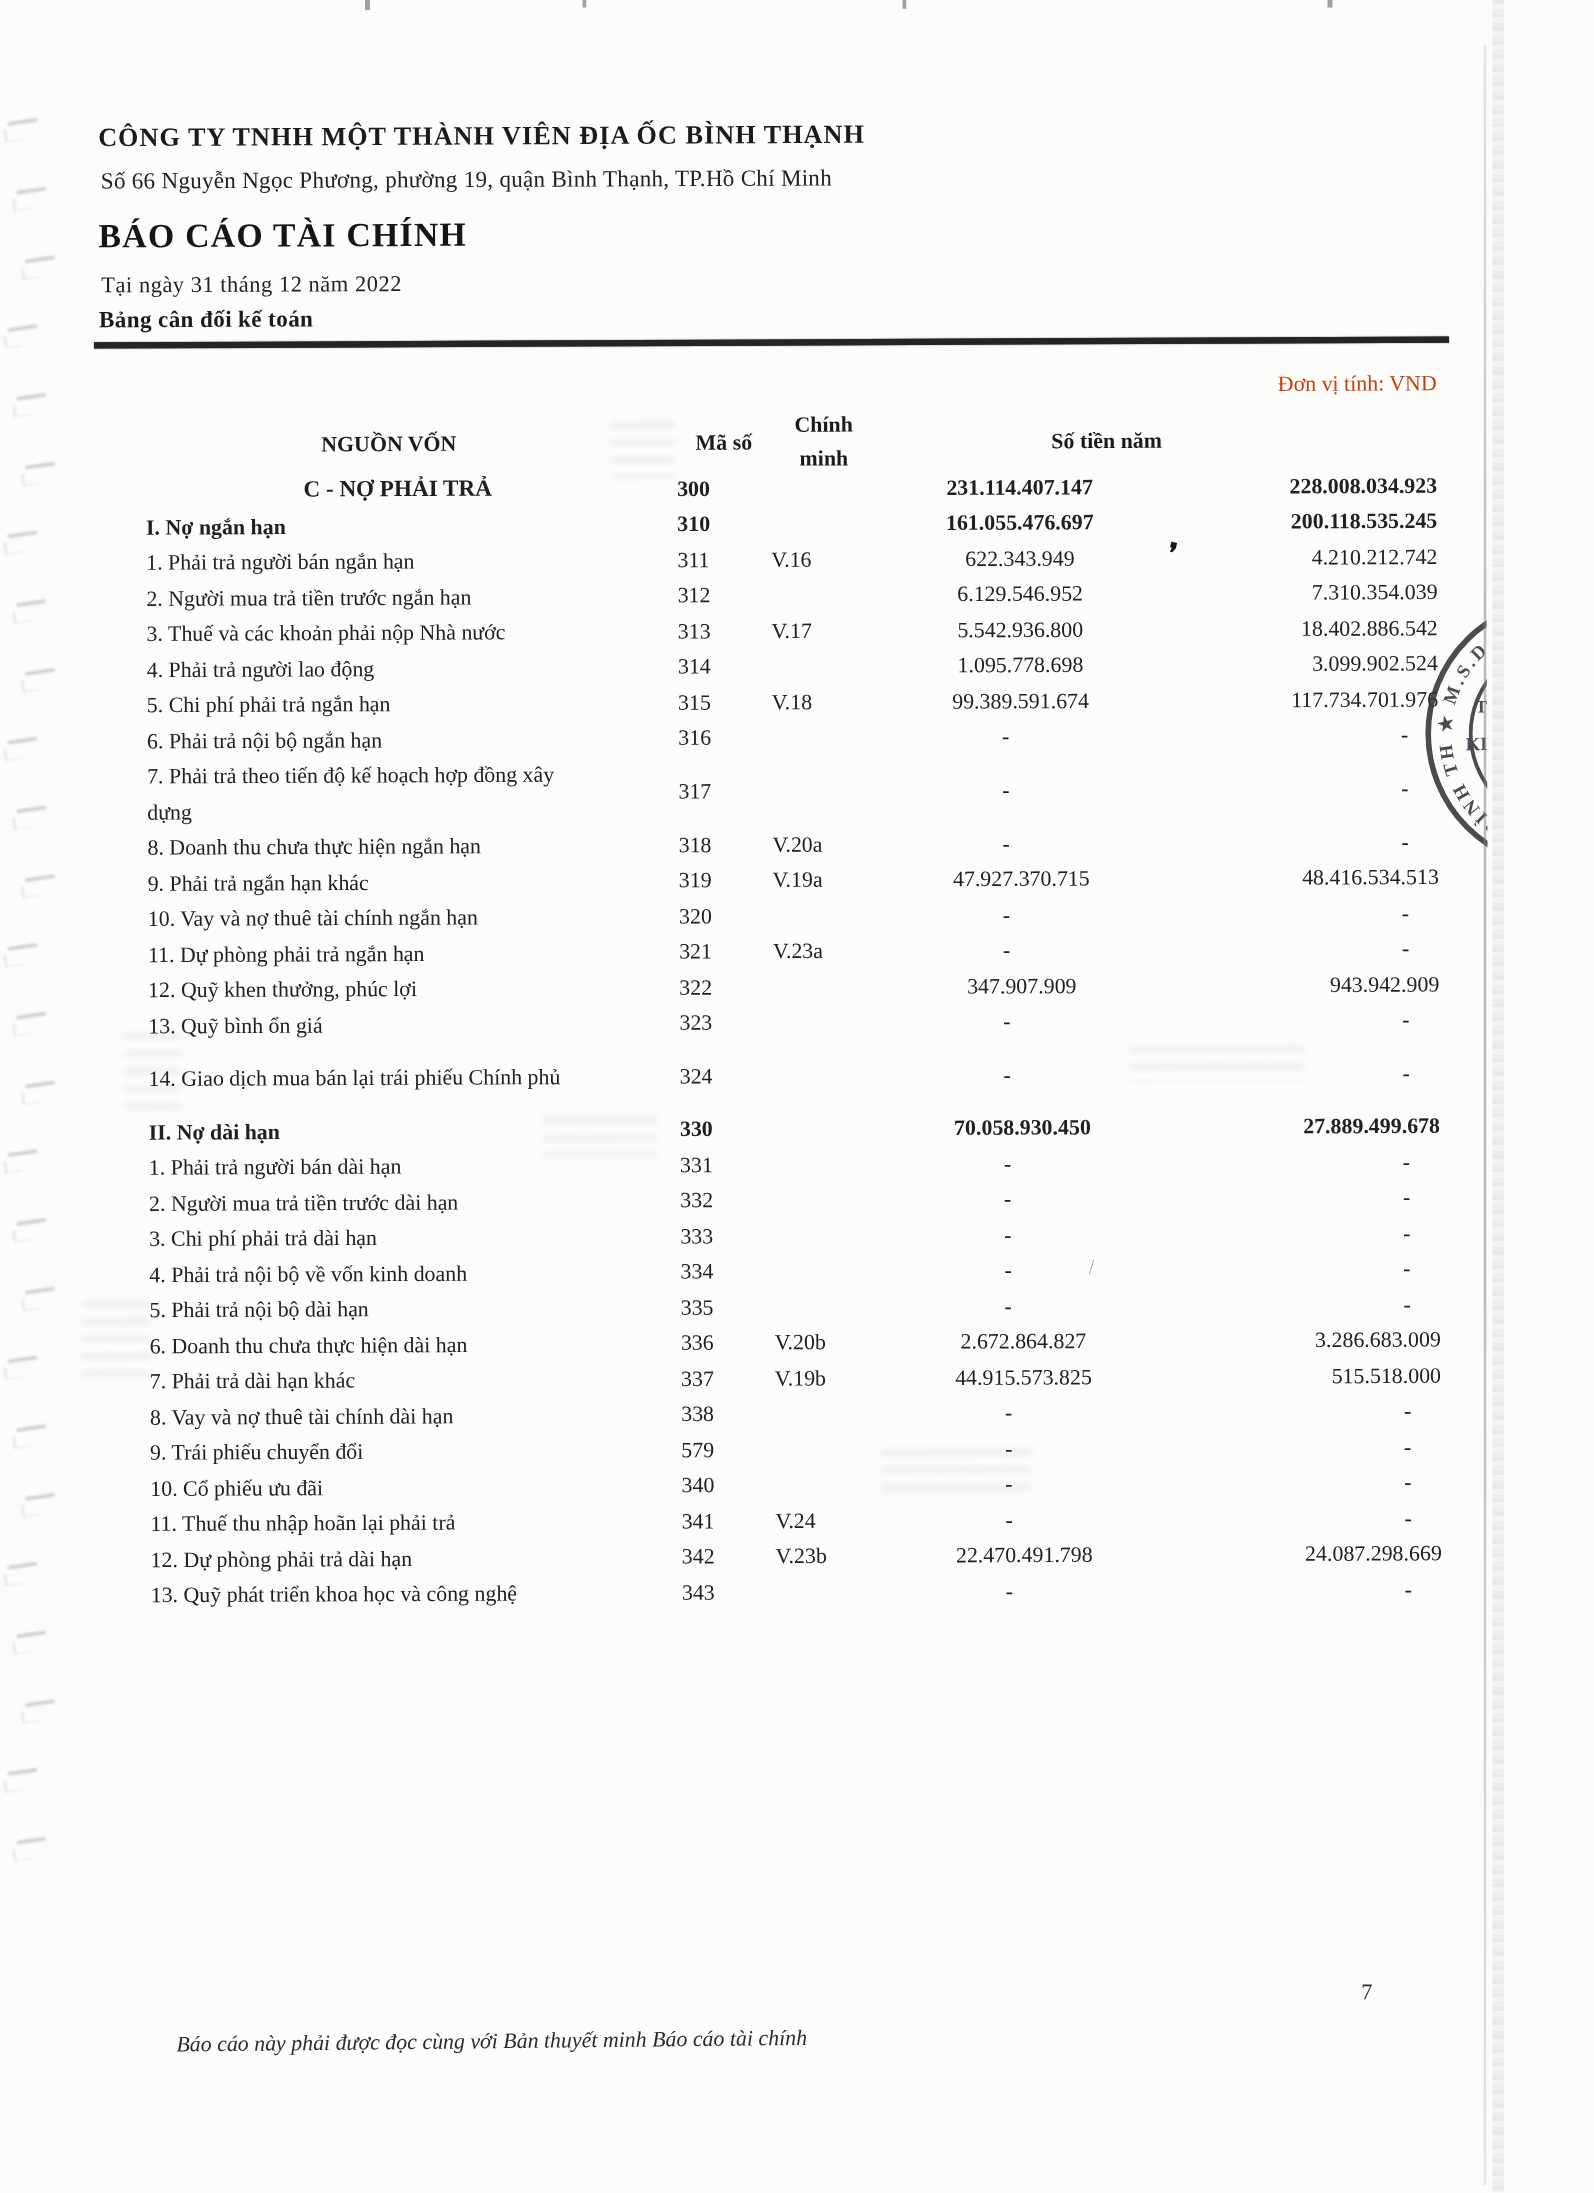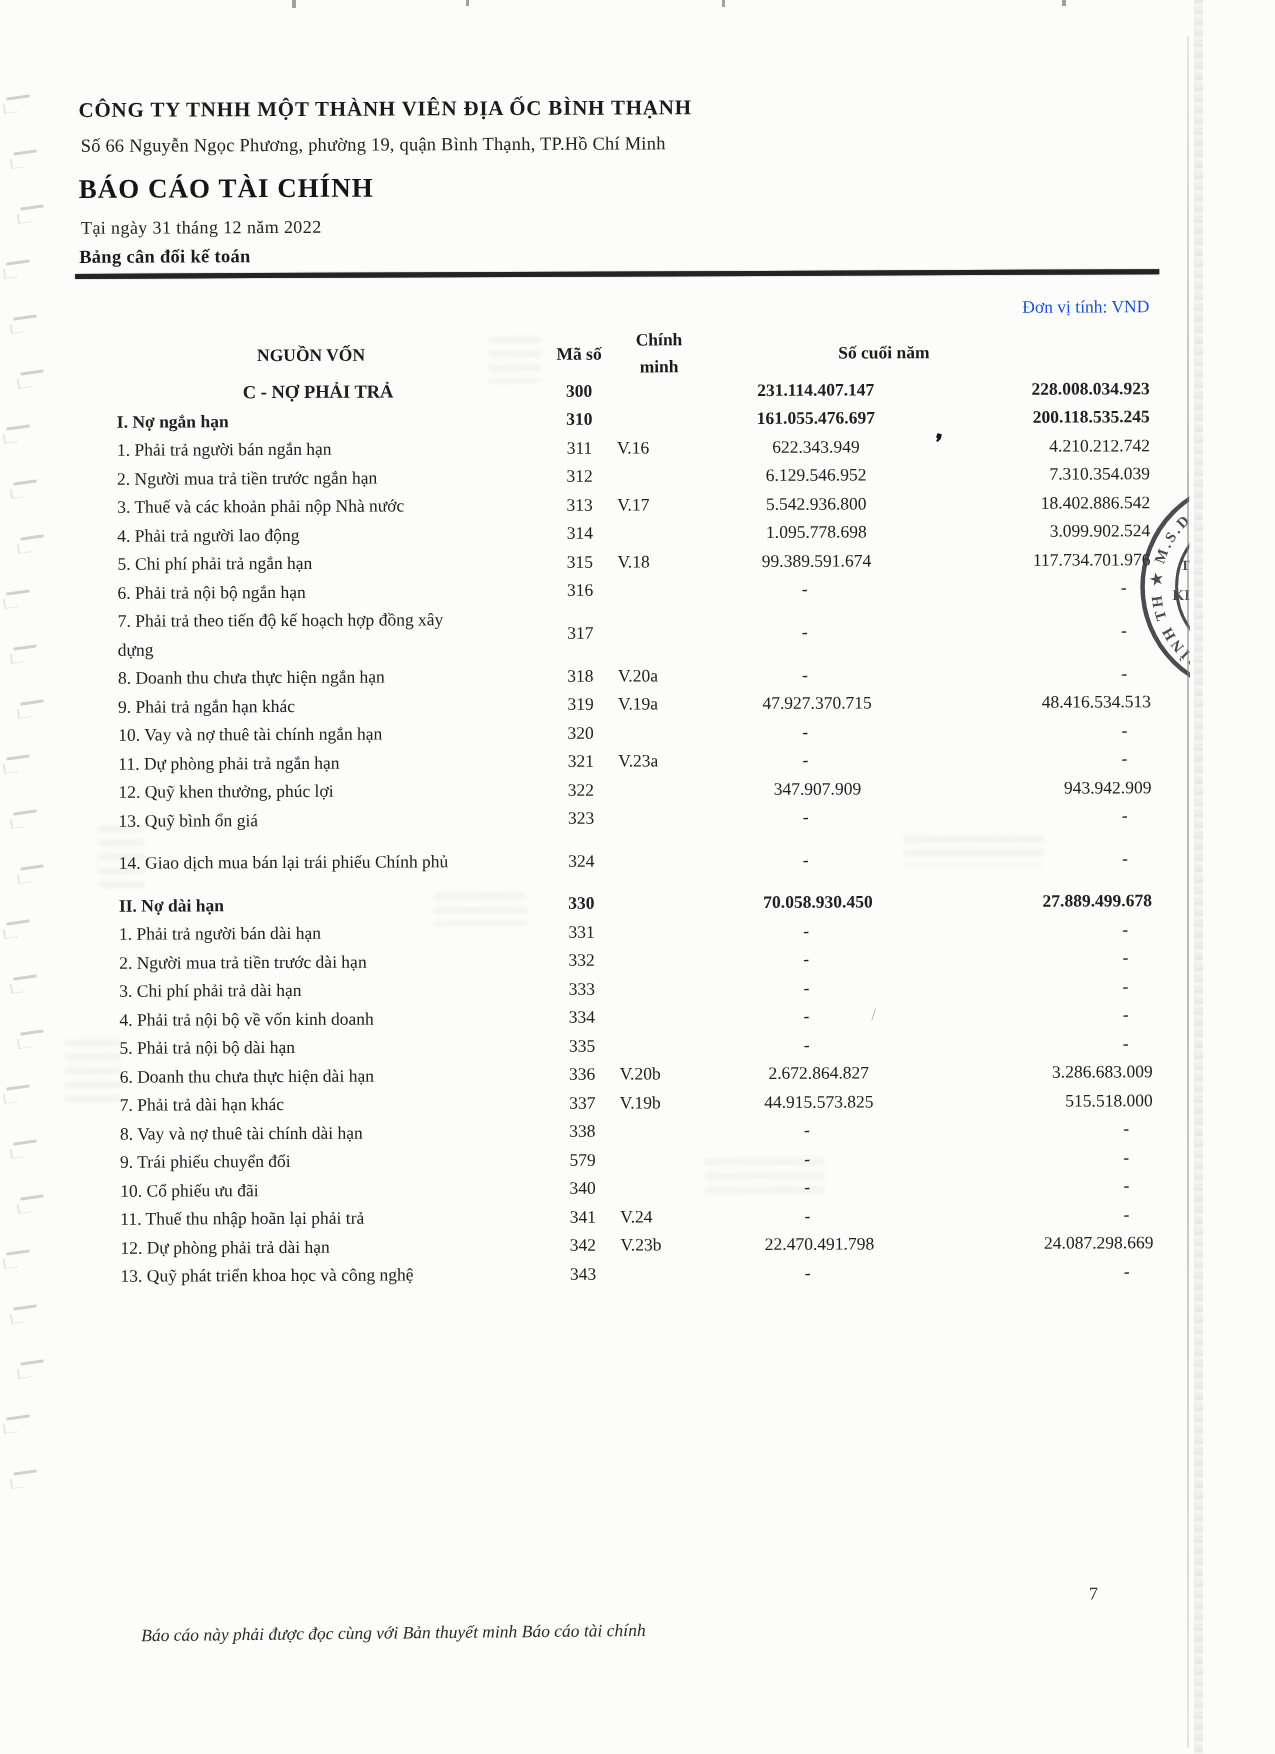--- a/index.html
+++ b/index.html
@@ -11,38 +11,38 @@
   }
   .sheet{position:absolute;inset:0;transform:rotate(-0.25deg);transform-origin:40% 0;}
 
   
   .company{position:absolute;left:78px;top:96px;font-size:21px;font-weight:bold;letter-spacing:.8px;white-space:nowrap;color:#1b1b1d;}
   .address{position:absolute;left:80px;top:134px;font-size:18.5px;letter-spacing:.2px;white-space:nowrap;color:#222;}
   .report-title{position:absolute;left:78px;top:172px;font-size:27px;font-weight:bold;letter-spacing:1px;white-space:nowrap;color:#151517;}
   .report-date{position:absolute;left:80px;top:216px;font-size:18px;letter-spacing:.4px;white-space:nowrap;color:#222;}
   .sheet-title{position:absolute;left:78px;top:245px;font-size:18.5px;font-weight:bold;letter-spacing:.3px;white-space:nowrap;color:#1b1b1d;}
   .head-rule{position:absolute;left:74px;top:272px;width:1084px;height:5px;background:#242426;box-shadow:0 0 1px #242426;}
-  .unit{position:absolute;right:127px;top:299px;font-size:17.5px;white-space:nowrap;color:#1d4ed8;}
+  .unit{position:absolute;right:127px;top:299px;font-size:17.5px;white-space:nowrap;color:#c2410c;}
 
   
   .colhead{position:absolute;left:0;top:328px;width:1275px;height:52px;display:flex;font-weight:bold;font-size:17.5px;color:#1b1b1d;}
   .colhead .c-label{margin-left:115px;width:425px;display:flex;align-items:center;justify-content:center;padding-right:36px;box-sizing:border-box;}
   .colhead .c-code{width:75px;display:flex;align-items:center;justify-content:center;font-family:Liberation Serif, serif;}
   .colhead .c-note{width:85px;display:flex;flex-direction:column;align-items:center;justify-content:center;line-height:1.55;}
   .colhead .c-end,.colhead .c-begin{display:flex;align-items:center;justify-content:flex-end;}
   .colhead .c-end{width:228px;}
   .colhead .c-begin{width:220px;}
 
   .rows{position:absolute;left:0;top:377px;width:1275px;}
   .row{display:flex;height:28.5px;align-items:center;font-size:17.5px;color:#202022;}
   .row.tall{height:57px;}
   .row.gap{margin-top:14px;}
   .row .label{margin-left:115px;width:425px;line-height:28.5px;}
   .row .label div{white-space:nowrap;}
-  .row .code{width:75px;text-align:center;}
+  .row .code{width:75px;text-align:left;}
   .row .note{width:85px;text-align:left;}
   .row .end{width:228px;text-align:center;}
   .row .begin{width:220px;text-align:right;}
   .row .end.dash,.row .begin.dash{padding-right:24px;box-sizing:border-box;font-weight:bold;}
   .row.section .label,.row.section .code,.row.section .end,.row.section .begin{font-weight:bold;}
   .row.section-c .label{padding-left:126px;font-weight:bold;font-size:18.5px;box-sizing:border-box;}
   .row.section-c .code,.row.section-c .end,.row.section-c .begin{font-weight:bold;}
 
   
   .footer-note{position:absolute;left:134px;top:1622px;font-size:17.5px;font-style:italic;white-space:nowrap;color:#2a2a2c;transform:rotate(-0.35deg);}
@@ -77,21 +77,21 @@
   <div class="head-rule"></div>
   <div class="unit">Đơn vị tính: VND</div>
 
   <div class="colhead">
     <div class="c-label">NGUỒN VỐN</div>
     <div class="c-code">Mã số</div>
     <div class="c-note">
       <span>Chính</span>
       <span>minh</span>
     </div>
-    <div class="c-end">Số cuối năm</div>
+    <div class="c-end">Số tiền năm</div>
   </div>
 
   <div class="rows">
       <div class="row section-c">
       <div class="label">
         <div class="l1">C - NỢ PHẢI TRẢ</div>
 
       </div>
       <div class="code">300</div>
       <div class="note"></div>

